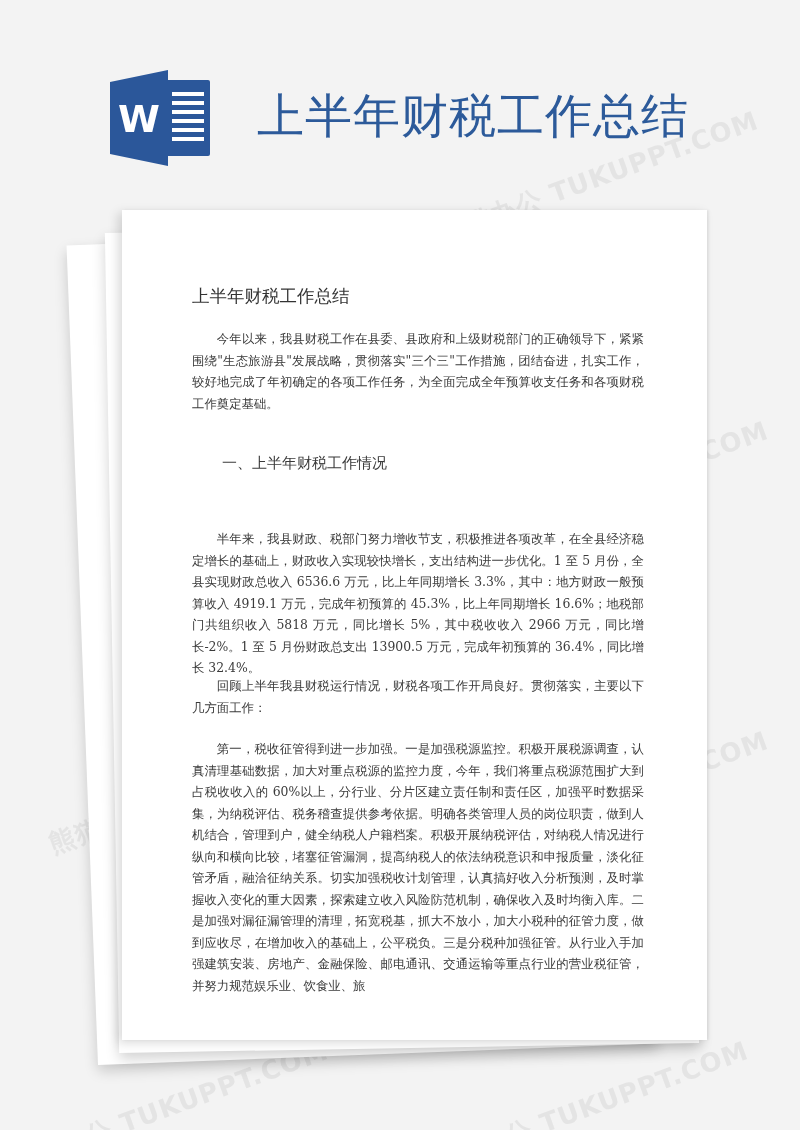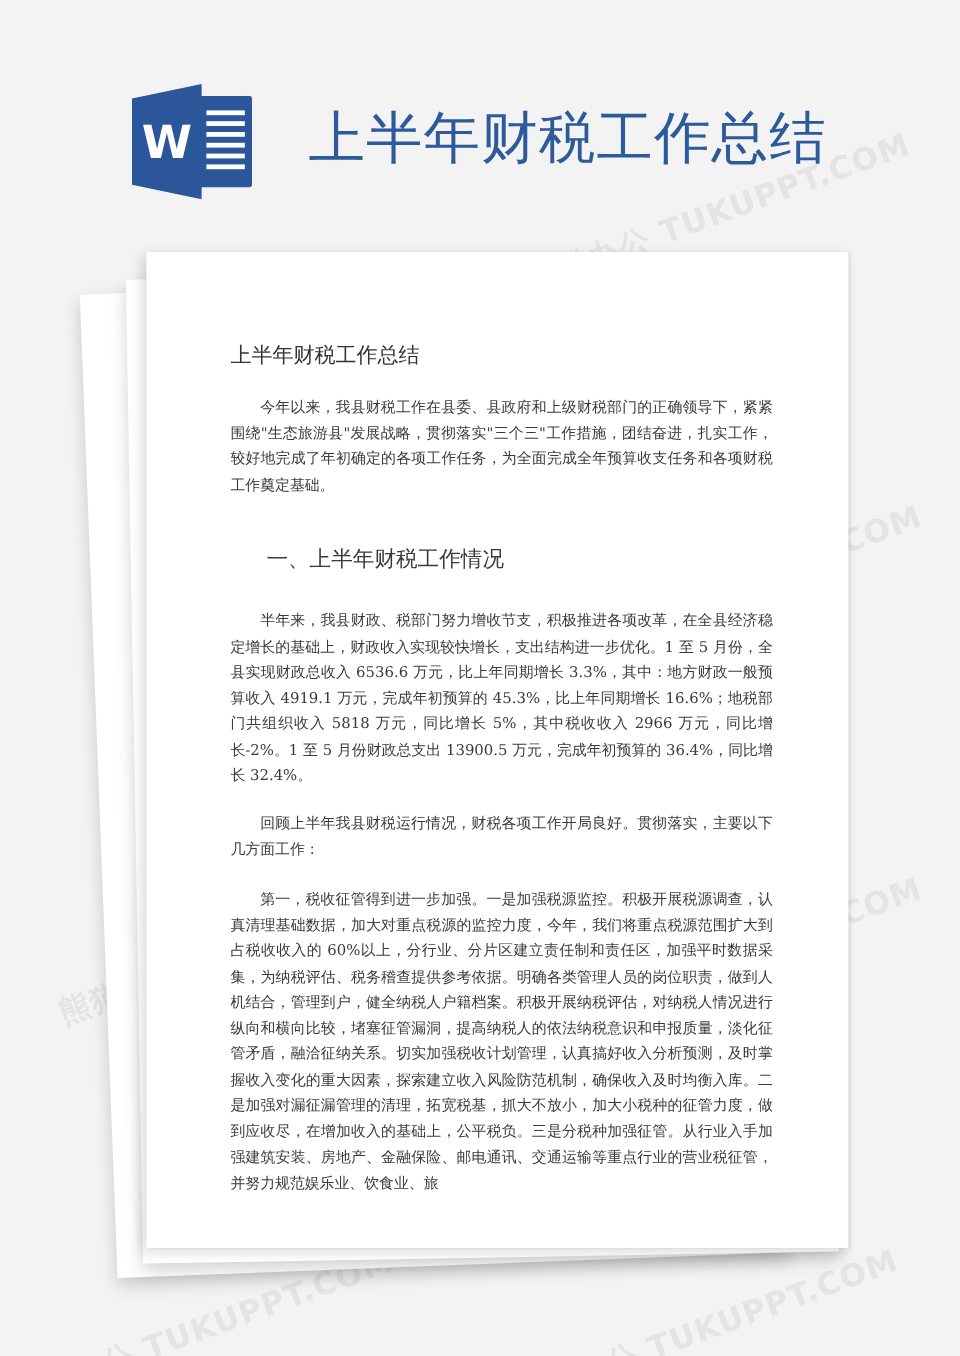--- a/index.html
+++ b/index.html
@@ -34,21 +34,21 @@
     .doc-title {
       position: absolute; left: 70px; top: 74px;
       font-family: "DejaVu Sans", "Liberation Sans", sans-serif;
       font-size: 17.5px; color: #333; white-space: nowrap;
     }
     .para {
       position: absolute; left: 70px; width: 452px;
       font-size: 12.4px; line-height: 21.5px; color: #3a3a3a;
       text-align: justify; text-indent: 2em; margin: 0;
     }
-    .heading { position: absolute; left: 100px; top: 244px; font-size: 18px; color: #3a3a3a; white-space: nowrap; }
+    .heading { position: absolute; left: 100px; top: 244px; font-size: 15px; color: #3a3a3a; white-space: nowrap; }
   </style>
 </head>
 <body>
 
 <div class="banner">
   <svg class="word-icon" viewBox="0 0 106 100">
     <rect x="50" y="12" width="52" height="76" rx="2" fill="#2b579a"></rect>
     <g fill="#ffffff">
       <rect x="64" y="24" width="32" height="4"></rect>
       <rect x="64" y="33" width="32" height="4"></rect>
@@ -70,16 +70,16 @@
 <div class="watermark" style="left:0px;top:1090px;">熊猫办公 TUKUPPT.COM</div>
 <div class="watermark" style="left:420px;top:1090px;">熊猫办公 TUKUPPT.COM</div>
 
 <div class="sheet-back b1"></div>
 <div class="sheet-back b2"></div>
 
 <div class="page">
   <div class="doc-title">上半年财税工作总结</div>
   <p class="para" style="top:118px;">今年以来，我县财税工作在县委、县政府和上级财税部门的正确领导下，紧紧围绕"生态旅游县"发展战略，贯彻落实"三个三"工作措施，团结奋进，扎实工作，较好地完成了年初确定的各项工作任务，为全面完成全年预算收支任务和各项财税工作奠定基础。</p>
   <div class="heading">一、上半年财税工作情况</div>
-  <p class="para" style="top:296px;">半年来，我县财政、税部门努力增收节支，积极推进各项改革，在全县经济稳定增长的基础上，财政收入实现较快增长，支出结构进一步优化。1 至 5 月份，全县实现财政总收入 6536.6 万元，比上年同期增长 3.3%，其中：地方财政一般预算收入 4919.1 万元，完成年初预算的 45.3%，比上年同期增长 16.6%；地税部门共组织收入 5818 万元，同比增长 5%，其中税收收入 2966 万元，同比增长-2%。1 至 5 月份财政总支出 13900.5 万元，完成年初预算的 36.4%，同比增长 32.4%。</p>
+  <p class="para" style="top:318px;">半年来，我县财政、税部门努力增收节支，积极推进各项改革，在全县经济稳定增长的基础上，财政收入实现较快增长，支出结构进一步优化。1 至 5 月份，全县实现财政总收入 6536.6 万元，比上年同期增长 3.3%，其中：地方财政一般预算收入 4919.1 万元，完成年初预算的 45.3%，比上年同期增长 16.6%；地税部门共组织收入 5818 万元，同比增长 5%，其中税收收入 2966 万元，同比增长-2%。1 至 5 月份财政总支出 13900.5 万元，完成年初预算的 36.4%，同比增长 32.4%。</p>
   <p class="para" style="top:465px;">回顾上半年我县财税运行情况，财税各项工作开局良好。贯彻落实，主要以下几方面工作：</p>
   <p class="para" style="top:528px;">第一，税收征管得到进一步加强。一是加强税源监控。积极开展税源调查，认真清理基础数据，加大对重点税源的监控力度，今年，我们将重点税源范围扩大到占税收收入的 60%以上，分行业、分片区建立责任制和责任区，加强平时数据采集，为纳税评估、税务稽查提供参考依据。明确各类管理人员的岗位职责，做到人机结合，管理到户，健全纳税人户籍档案。积极开展纳税评估，对纳税人情况进行纵向和横向比较，堵塞征管漏洞，提高纳税人的依法纳税意识和申报质量，淡化征管矛盾，融洽征纳关系。切实加强税收计划管理，认真搞好收入分析预测，及时掌握收入变化的重大因素，探索建立收入风险防范机制，确保收入及时均衡入库。二是加强对漏征漏管理的清理，拓宽税基，抓大不放小，加大小税种的征管力度，做到应收尽，在增加收入的基础上，公平税负。三是分税种加强征管。从行业入手加强建筑安装、房地产、金融保险、邮电通讯、交通运输等重点行业的营业税征管，并努力规范娱乐业、饮食业、旅</p>
 </div>
 
 </body></html>

